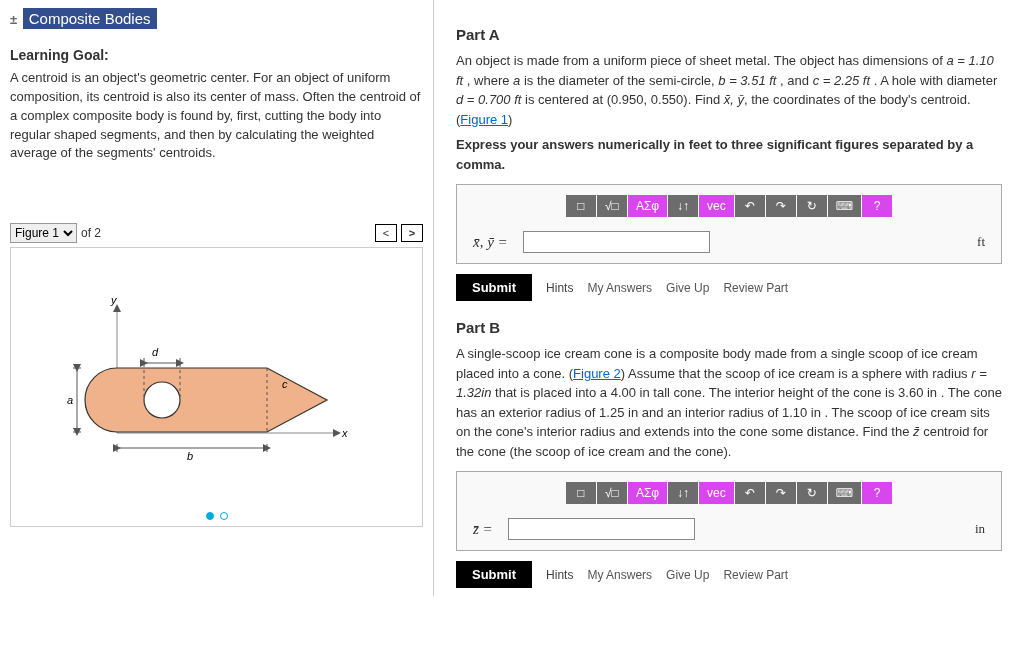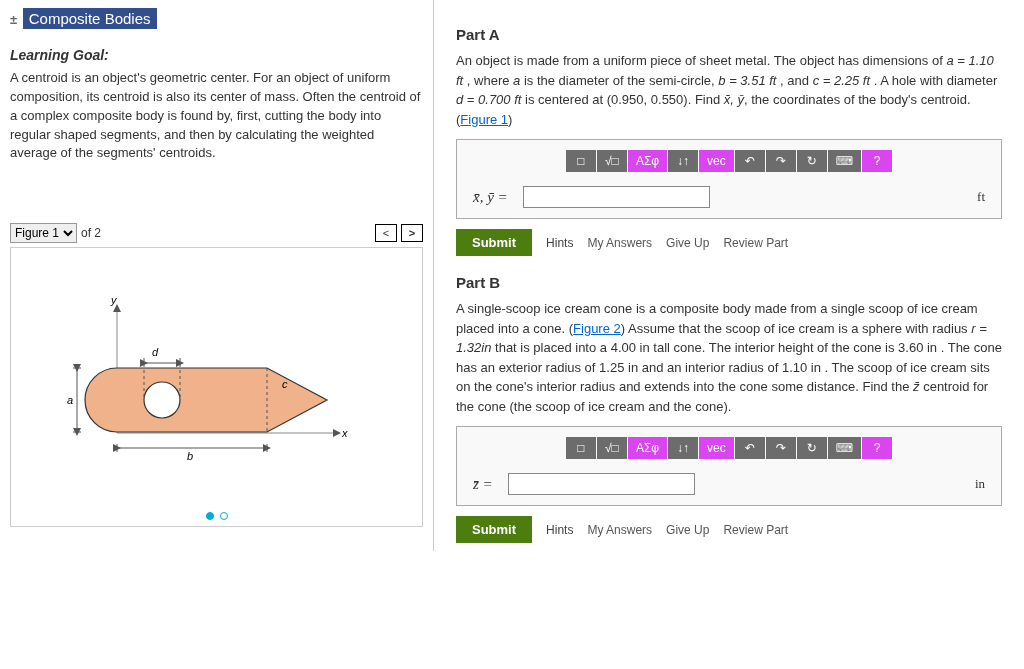--- a/index.html
+++ b/index.html
@@ -2,21 +2,21 @@
 <html><head>
 <meta charset="utf-8">
 <style>
 * { box-sizing: border-box; margin: 0; padding: 0; }
 body { font-family: Arial, Helvetica, sans-serif; font-size: 13px; color: #333; background: #fff; width: 1024px; }
 .container { display: flex; }
 .left-col { width: 434px; padding: 8px 10px; border-right: 1px solid #ccc; }
 .right-col { flex: 1; padding: 8px 22px 0 22px; }
 .title-bar { background: #334e8c; color: #fff; padding: 2px 6px; display: inline-block; font-size: 15px; }
 .plus { color: #666; font-weight: bold; margin-right: 2px; }
-.learning-goal { font-weight: bold; margin: 18px 0 6px; font-size: 14px; font-style: italic; }
+.learning-goal { font-weight: bold; margin: 18px 0 6px; font-size: 14px; }
 .goal-text, .desc-text { line-height: 1.45; margin-bottom: 10px; }
 .figure-bar { margin-top: 60px; display: flex; align-items: center; gap: 4px; }
 .figure-select { height: 20px; font-size: 12px; border: 1px solid #999; }
 .of-text { font-size: 12px; }
 .nav-btn { width: 22px; height: 18px; border: 1px solid #000; background: #fff; font-size: 11px; display: inline-flex; align-items: center; justify-content: center; }
 .nav-btn.next { background: #fff; border: 1px solid #000; font-weight: bold; }
 .figure-box { border: 1px solid #ccc; margin-top: 4px; height: 280px; padding: 10px; position: relative; }
 .figure-svg { display: block; margin: 30px auto 0; }
 .dots { position: absolute; bottom: 6px; left: 50%; transform: translateX(-50%); display: flex; gap: 6px; }
 .dot { width: 8px; height: 8px; border-radius: 50%; border: 1px solid #0ad; }
@@ -28,21 +28,21 @@
 .bold { font-weight: bold; }
 .answer-box { border: 1px solid #aaa; background: #f9f9f9; padding: 10px 16px; margin: 10px 0; }
 .toolbar { display: flex; gap: 1px; justify-content: center; margin-bottom: 14px; }
 .tool-btn { background: #d946ef; color: #fff; padding: 4px 8px; font-size: 12px; border: none; cursor: pointer; min-width: 30px; text-align: center; }
 .tool-btn.dark { background: #6c6c6c; }
 .answer-row { display: flex; align-items: center; gap: 15px; }
 .answer-label { font-style: italic; font-family: 'Times New Roman', serif; font-size: 15px; }
 .answer-input { border: 1px solid #888; height: 22px; flex: 0 0 170px; padding: 2px 4px; }
 .answer-unit { margin-left: auto; font-family: 'Times New Roman', serif; }
 .action-row { display: flex; align-items: center; gap: 14px; margin: 8px 0 8px; }
-.submit-btn { background: #4d7c0f; color: #fff; border: none; padding: 6px 16px; font-weight: bold; font-size: 13px; cursor: pointer; }
+.submit-btn { background: #000000; color: #fff; border: none; padding: 6px 16px; font-weight: bold; font-size: 13px; cursor: pointer; }
 .action-link { color: #404040; font-size: 12px; cursor: pointer; }
 .action-link.plain { text-decoration: none; color: #555; }
 .spacer { flex: 1; }
 </style>
 </head>
 <body>
 
 <div class="container">
   <div class="left-col">
     <div>
@@ -102,20 +102,21 @@
       </div>
     </div>
   </div>
 
   <div class="right-col">
 
     <div class="part-label">Part A</div>
     <div class="problem-text">
       <span>An object is made from a uniform piece of sheet metal. The object has dimensions of </span><span class="italic">a = 1.10 ft</span><span> , where </span><span class="italic">a</span><span> is the diameter of the semi-circle, </span><span class="italic">b = 3.51 ft</span><span> , and </span><span class="italic">c = 2.25 ft</span><span> . A hole with diameter </span><span class="italic">d = 0.700 ft</span><span> is centered at </span><span>(0.950, 0.550)</span><span>. Find </span><span class="italic">x̄, ȳ</span><span>, the coordinates of the body's centroid. (</span><a class="link">Figure 1</a><span>)</span>
     </div>
+    <div class="problem-text bold">Express your answers numerically in feet to three significant figures separated by a comma.</div>
 
     <div class="answer-box">
       <div class="toolbar">
         <button class="tool-btn dark">□</button>
         <button class="tool-btn dark">√□</button>
         <button class="tool-btn">ΑΣφ</button>
         <button class="tool-btn dark">↓↑</button>
         <button class="tool-btn">vec</button>
         <button class="tool-btn dark">↶</button>
         <button class="tool-btn dark">↷</button>

